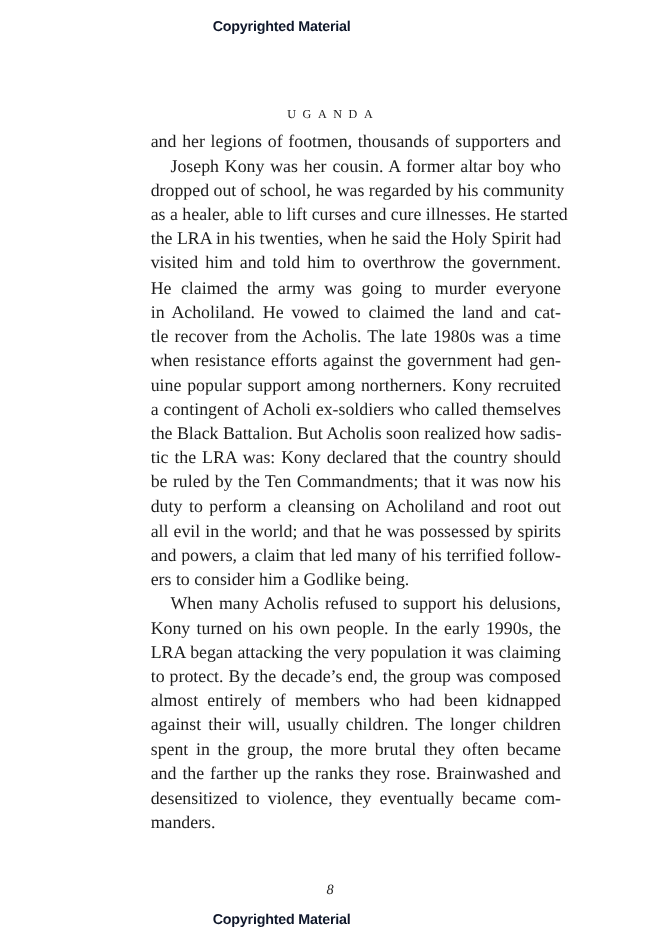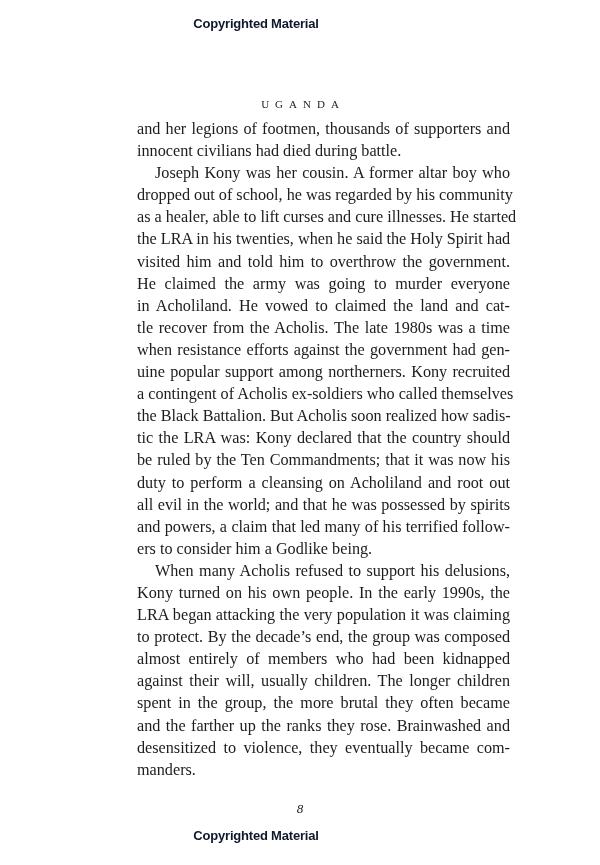--- a/index.html
+++ b/index.html
@@ -31,32 +31,31 @@
   </style>
 </head>
 <body>
 
 <div class="watermark wm-top">Copyrighted Material</div>
 
 <div class="running-head">UGANDA</div>
 
 <div class="body-text">
   <span class="line">and her legions of footmen, thousands of supporters and</span>
-  <span class="line last">innocent civilians had died during battle.</span>
   <span class="line indent">Joseph Kony was her cousin. A former altar boy who</span>
   <span class="line">dropped out of school, he was regarded by his community</span>
   <span class="line">as a healer, able to lift curses and cure illnesses. He started</span>
   <span class="line">the LRA in his twenties, when he said the Holy Spirit had</span>
   <span class="line">visited him and told him to overthrow the government.</span>
   <span class="line">He claimed the army was going to murder everyone</span>
   <span class="line">in Acholiland. He vowed to claimed the land and cat-</span>
   <span class="line">tle recover from the Acholis. The late 1980s was a time</span>
   <span class="line">when resistance efforts against the government had gen-</span>
   <span class="line">uine popular support among northerners. Kony recruited</span>
-  <span class="line">a contingent of Acholis ex-soldiers who called themselves</span>
+  <span class="line">a contingent of Acholi ex-soldiers who called themselves</span>
   <span class="line">the Black Battalion. But Acholis soon realized how sadis-</span>
   <span class="line">tic the LRA was: Kony declared that the country should</span>
   <span class="line">be ruled by the Ten Commandments; that it was now his</span>
   <span class="line">duty to perform a cleansing on Acholiland and root out</span>
   <span class="line">all evil in the world; and that he was possessed by spirits</span>
   <span class="line">and powers, a claim that led many of his terrified follow-</span>
   <span class="line last">ers to consider him a Godlike being.</span>
   <span class="line indent">When many Acholis refused to support his delusions,</span>
   <span class="line">Kony turned on his own people. In the early 1990s, the</span>
   <span class="line">LRA began attacking the very population it was claiming</span>

